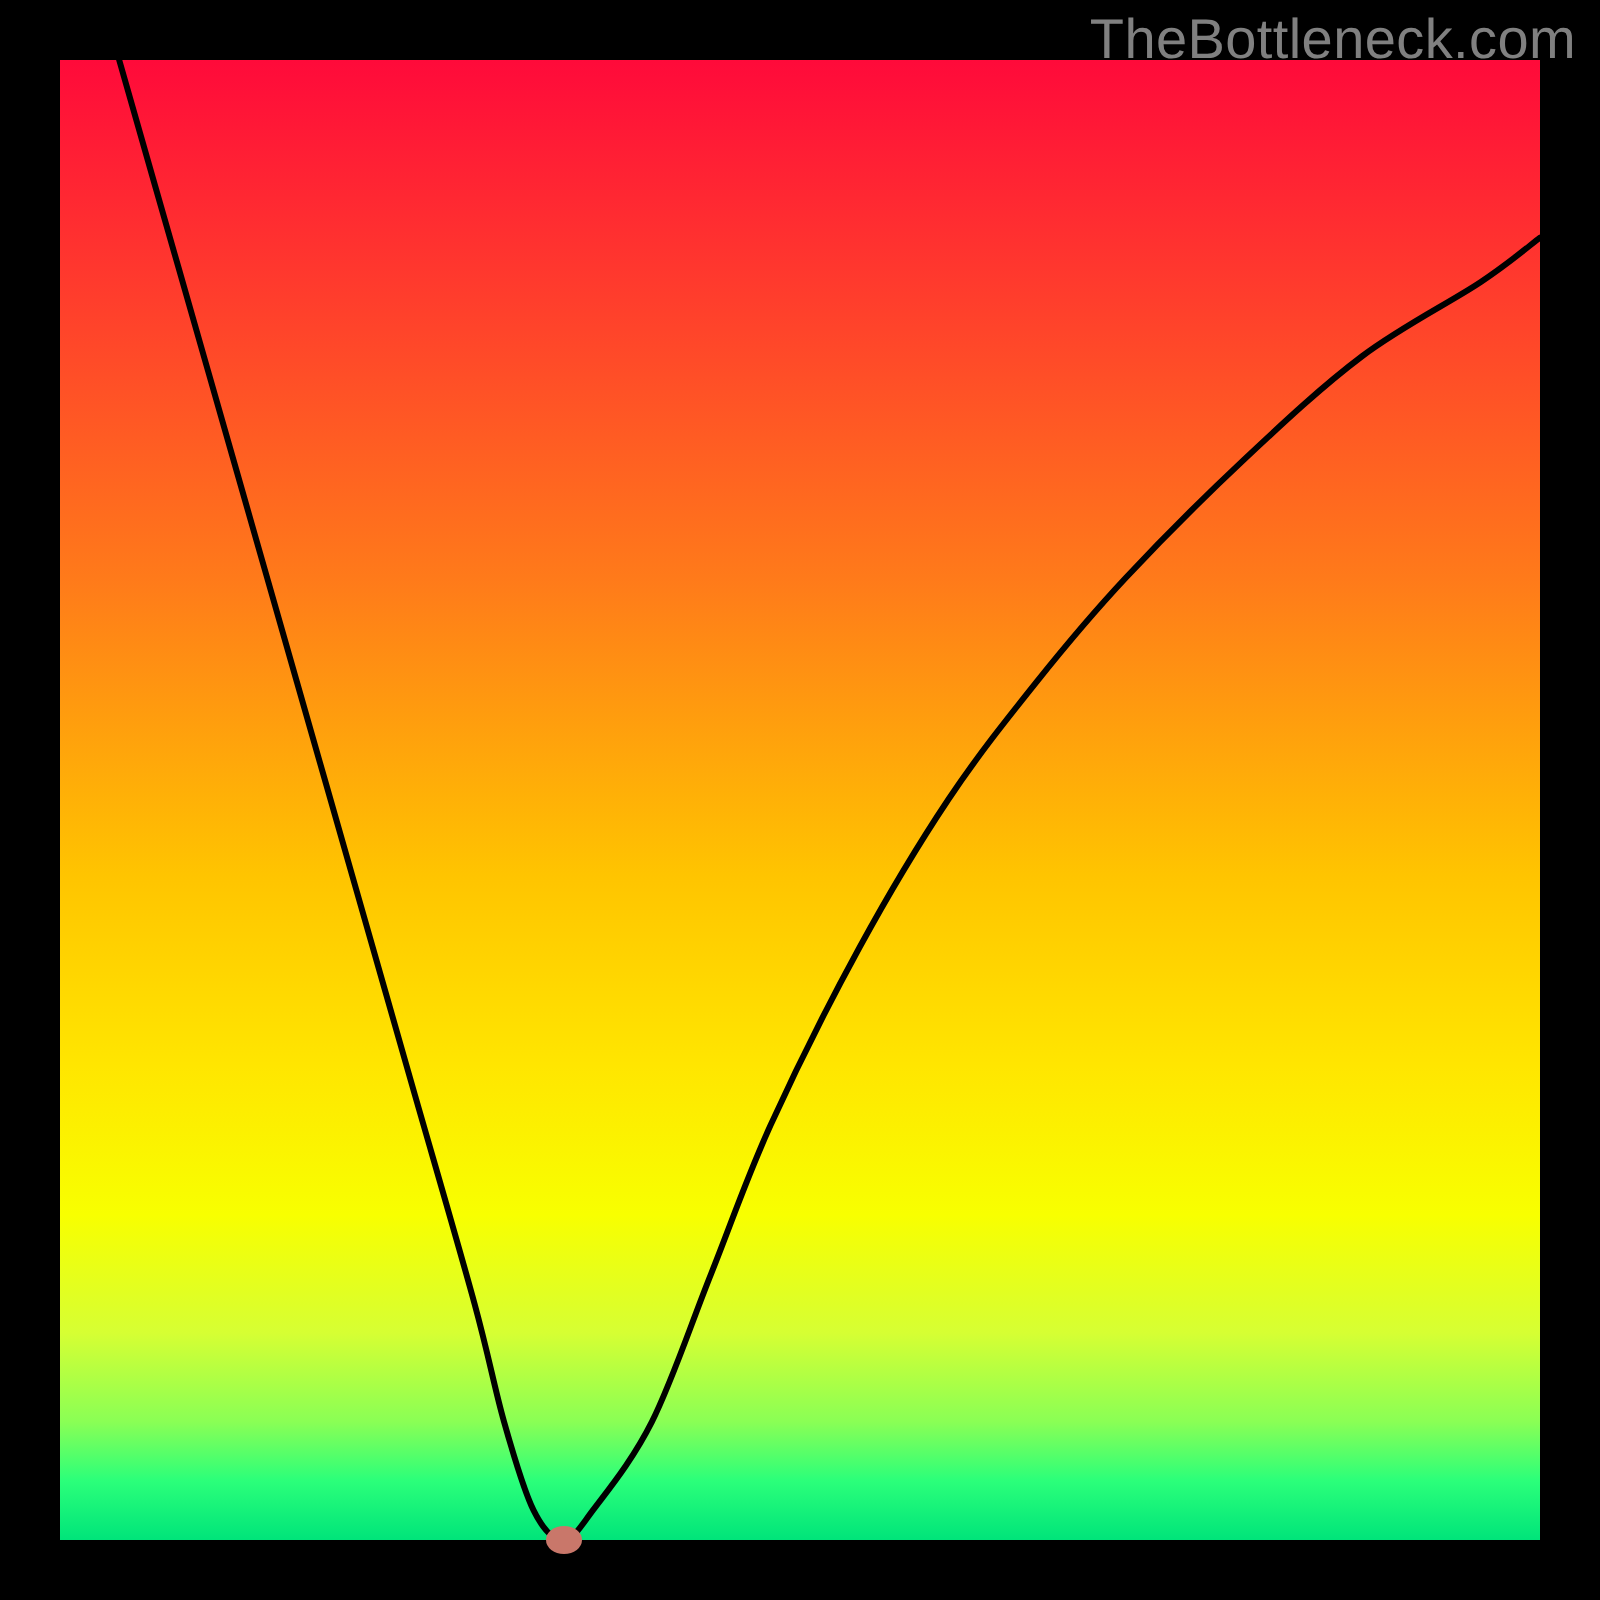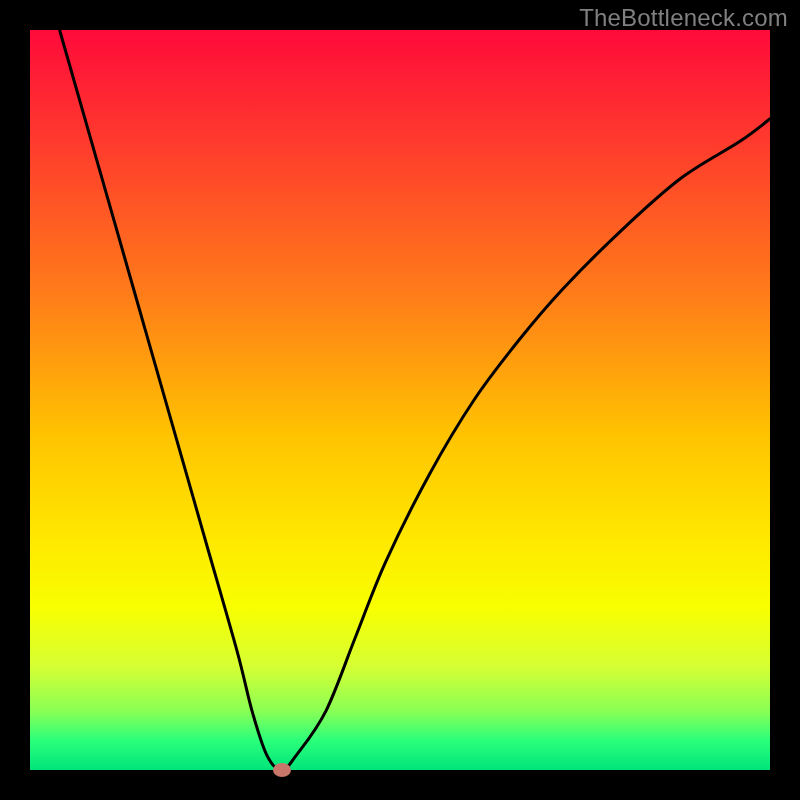--- a/index.html
+++ b/index.html
@@ -27,21 +27,21 @@
       #8aff55 92%,
       #2bff7a 96%,
       #00e47a 100%
     );
   }
   .watermark {
     position: absolute;
     top: 4px;
     right: 12px;
     font-family: Arial, Helvetica, sans-serif;
-    font-size: 24px;
+    font-size: 28px;
     color: #808080;
     font-weight: 500;
     letter-spacing: 0.2px;
   }
   svg.curve {
     position: absolute;
     left: 0;
     top: 0;
     width: 740px;
     height: 740px;

